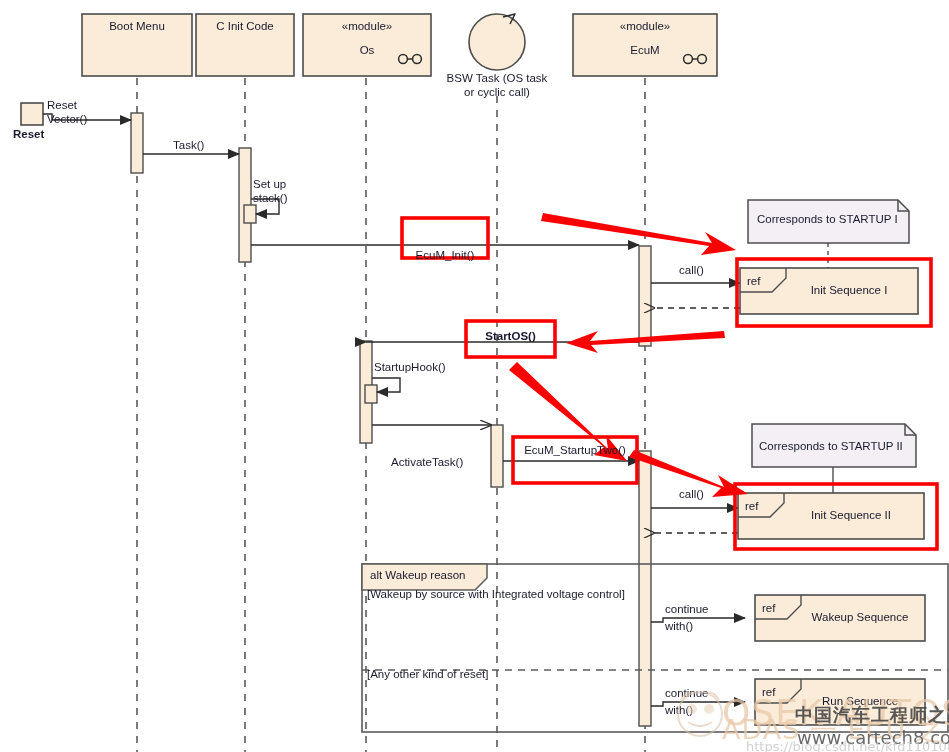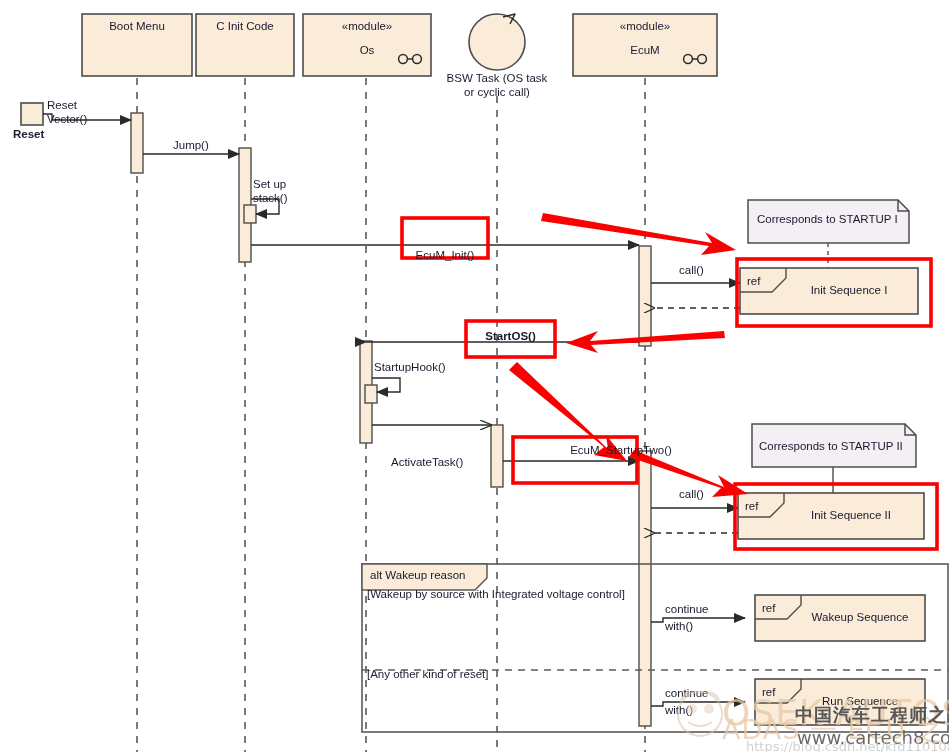--- a/index.html
+++ b/index.html
@@ -235,36 +235,36 @@
   <div class="lbl ctr" style="left:417px; top:86px; width:160px;">or cyclic call)</div>
 
   <div class="lbl ctr" style="left:573px; top:20px; width:144px;">«module»</div>
   <div class="lbl ctr" style="left:573px; top:44px; width:144px;">EcuM</div>
 
   <div class="lbl bold" style="left:13px; top:128px;">Reset</div>
 
   <div class="lbl" style="left:47px; top:99px;">Reset</div>
   <div class="lbl" style="left:47px; top:113px;">Vector()</div>
 
-  <div class="lbl" style="left:173px; top:139px;">Jump()</div>
+  <div class="lbl" style="left:173px; top:139px;">Task()</div>
 
   <div class="lbl" style="left:253px; top:178px;">Set up</div>
   <div class="lbl" style="left:253px; top:192px;">stack()</div>
 
   <div class="lbl ctr" style="left:402px; top:229px; width:86px;margin-top:20px;">EcuM_Init()</div>
 
   <div class="lbl" style="left:679px; top:264px;">call()</div>
 
   <div class="lbl ctr" style="left:466px; top:330px; width:89px;font-weight:bold;">StartOS()</div>
 
   <div class="lbl" style="left:374px; top:361px;">StartupHook()</div>
 
   <div class="lbl" style="left:391px; top:408px;margin-top:48px;">ActivateTask()</div>
 
-  <div class="lbl ctr" style="left:513px; top:444px; width:124px;padding-left:46px;">EcuM_StartupTwo()</div>
+  <div class="lbl ctr" style="left:513px; top:444px; width:124px;">EcuM_StartupTwo()</div>
 
   <div class="lbl" style="left:679px; top:488px;">call()</div>
 
   <div class="lbl" style="left:665px; top:603px;">continue</div>
   <div class="lbl" style="left:665px; top:620px;">with()</div>
 
   <div class="lbl" style="left:665px; top:687px;">continue</div>
   <div class="lbl" style="left:665px; top:704px;">with()</div>
 
   <div class="lbl" style="left:757px; top:213px;">Corresponds to STARTUP I</div>

